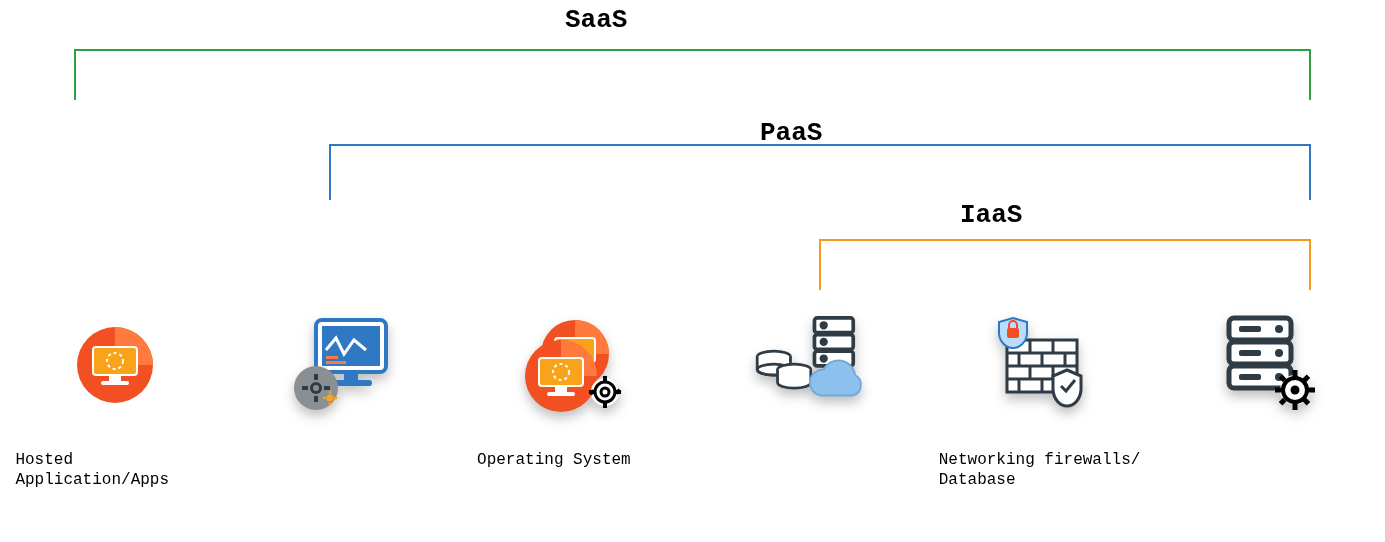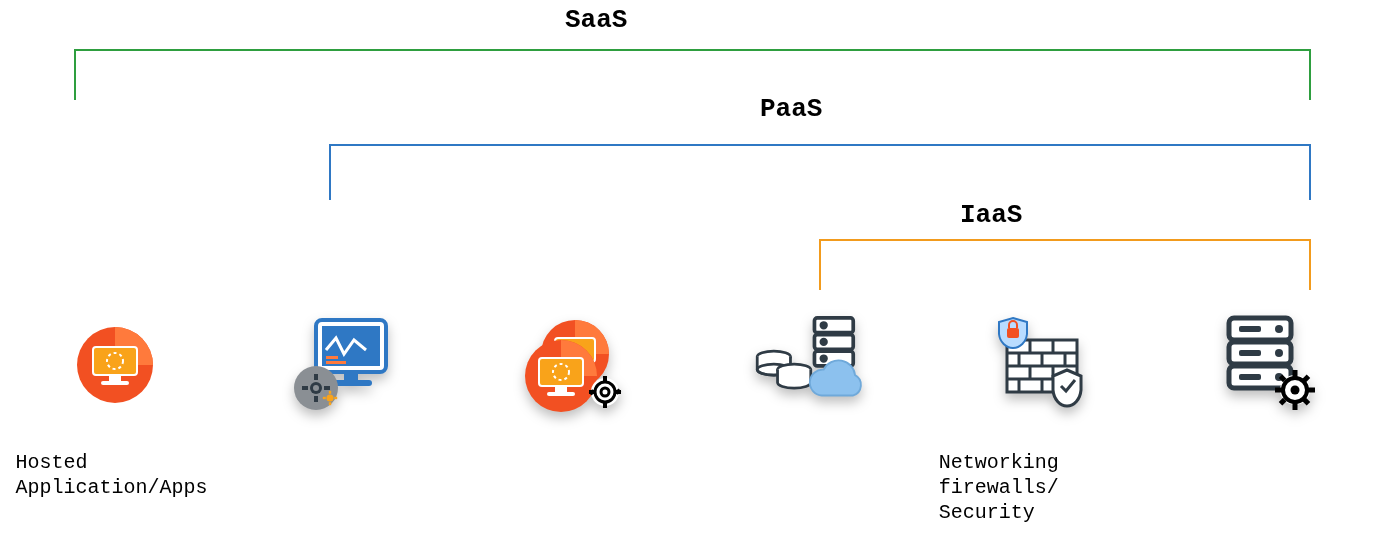--- a/index.html
+++ b/index.html
@@ -41,36 +41,36 @@
   .icon-box {
     width: 120px;
     height: 110px;
     position: relative;
     display: flex;
     align-items: center;
     justify-content: center;
   }
   .caption {
     margin-top: 30px;
-    font-size: 20px;
+    font-size: 16px;
     line-height: 1.25;
     white-space: pre-line;
     text-align: left;
     width: 210px;
     padding-left: 10px;
   }
   .shadow { filter: drop-shadow(0 6px 6px rgba(0,0,0,0.25)); }
 </style>
 </head>
 <body>
 
 <div class="stage">
 
   <div class="tier-label" style="left:565px; top:5px;">SaaS</div>
-  <div class="tier-label" style="left:760px; top:94px;">PaaS</div>
+  <div class="tier-label" style="left:760px; top:118px;">PaaS</div>
   <div class="tier-label" style="left:960px; top:200px;text-align:right;">IaaS</div>
 
   <svg class="bracket" style="left:0;top:0;color:#2e9e3f" width="1385" height="300">
     <path d="M 75 100 L 75 50 L 1310 50 L 1310 100" stroke="currentColor"></path>
   </svg>
   <svg class="bracket" style="left:0;top:0;color:#2f78c4" width="1385" height="300">
     <path d="M 330 200 L 330 145 L 1310 145 L 1310 200" stroke="currentColor"></path>
   </svg>
   <svg class="bracket" style="left:0;top:0;color:#f29b1d" width="1385" height="330">
     <path d="M 820 290 L 820 240 L 1310 240 L 1310 290" stroke="currentColor"></path>
@@ -155,20 +155,21 @@
               <rect x="-2" y="-16" width="4" height="6"></rect>
                 <rect x="-2" y="10" width="4" height="6"></rect>
               <rect x="-16" y="-2" width="6" height="4"></rect>
                 <rect x="10" y="-2" width="6" height="4"></rect>
               <rect x="7" y="-12" width="4" height="5" transform="rotate(45)"></rect>
               <rect x="-11" y="7" width="4" height="5" transform="rotate(45)"></rect>
             </g>
           </g>
         </svg>
       </div>
+      <div class="caption">Operating System</div>
     </div>
 
     <div class="item">
       <div class="icon-box shadow">
         <svg width="130" height="110" viewBox="0 0 130 110">
 
           <g transform="translate(72 4)" stroke="#2f3b45" stroke-width="4" fill="#fff">
             <rect x="0" y="0" width="42" height="16" rx="3"></rect>
             <rect x="0" y="18" width="42" height="16" rx="3"></rect>
             <rect x="0" y="36" width="42" height="16" rx="3"></rect>
@@ -221,21 +222,21 @@
           </g>
 
           <g transform="translate(20 8)">
             <path d="M0 0 L14 4 v12 a14 16 0 0 1 -14 14 a14 16 0 0 1 -14 -14 v-12 Z" transform="translate(14 0)" fill="#b9dcff" stroke="#2f78c4" stroke-width="2"></path>
             <rect x="8" y="10" width="12" height="10" rx="2" fill="#f25022"></rect>
             <path d="M10 10 v-3 a4 4 0 0 1 8 0 v3" fill="none" stroke="#f25022" stroke-width="2"></path>
           </g>
         </svg>
       </div>
       <div class="caption">Networking firewalls/
-Security</div>
+Database</div>
     </div>
 
     <div class="item">
       <div class="icon-box shadow">
         <svg width="110" height="110" viewBox="0 0 110 110">
           <g stroke="#2f3b45" stroke-width="5" fill="#fff">
             <rect x="14" y="8" width="62" height="22" rx="5"></rect>
             <rect x="14" y="32" width="62" height="22" rx="5"></rect>
             <rect x="14" y="56" width="62" height="22" rx="5"></rect>
           </g>

